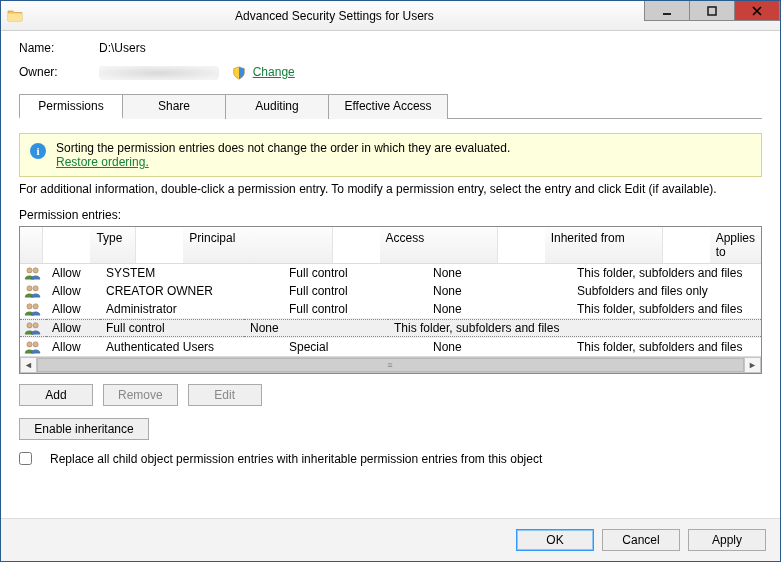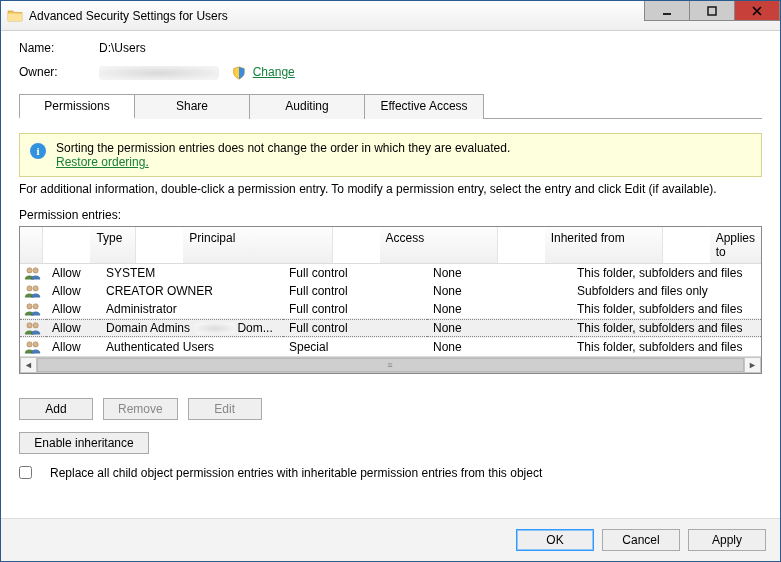--- a/index.html
+++ b/index.html
@@ -23,21 +23,21 @@
   .titlebar {
     height: 30px;
     background: linear-gradient(#fdfdfd, #efefef);
     border-bottom: 1px solid #d0d0d0;
     display: flex;
     align-items: center;
     padding-left: 6px;
     position: relative;
   }
   .titlebar .folder-icon { width:16px; height:16px; margin-right:6px; }
-  .titlebar .title { flex:1; font-size:12px; padding-right:140px; }
+  .titlebar .title { flex:1; text-align:center; font-size:12px; padding-right:140px; }
   .window-btns { position:absolute; top:0; right:0; display:flex; height:20px; }
   .wbtn {
     width:46px; height:20px;
     border:1px solid #888;
     border-top:none;
     background:#ccc;
     display:flex; align-items:center; justify-content:center;
     font-size:11px; font-family:"Segoe UI Symbol",sans-serif;
     margin-left:-1px;
     color:#222;
@@ -61,21 +61,21 @@
     margin-right:3px;
   }
   a.link { color:#15803d; text-decoration:underline; cursor:pointer; }
 
   
   .tabs { display:flex; margin-top:4px; }
   .tab {
     border:1px solid #a5a5a5;
     border-bottom:none;
     padding:4px 0;
-    width:116px;
+    width:104px;
     text-align:center;
     background:#f5f5f5;
     font-size:12px;
     position:relative;
     margin-right:-1px;
     cursor:default;
   }
   .tab.active {
     background:#fff;
     border-bottom:2px solid #fff;
@@ -178,21 +178,21 @@
     position:relative;
   }
   .sb-thumb {
     position:absolute; left:0; top:0; bottom:0; right:0;
     background:#cfcfcf;
     border:1px solid #b8b8b8;
   }
   .grip { display:flex; align-items:center; justify-content:center; height:100%; color:#888; letter-spacing:1px; font-size:9px;}
 
   
-  .btn-row { margin-top:24px; display:flex; gap:10px; }
+  .btn-row { margin-top:10px; display:flex; gap:10px; }
   .btn-row2 { margin-top:12px; }
   .wbutton {
     min-width:74px;
     padding:3px 14px;
     background:#efefef;
     border:1px solid #aaa;
     font-size:12px;
     font-family:inherit;
     cursor:default;
   }
@@ -344,21 +344,20 @@
           <div class="pt-row selected">
             <div class="usricon col-icon">
               <svg class="usr-svg" viewBox="0 0 20 16">
                 <circle cx="6" cy="5" r="3" fill="#d9b38c" stroke="#8a6d3b" stroke-width="0.5"></circle>
                 <path d="M1 15 C1 10 11 10 11 15 Z" fill="#5a8f3d" stroke="#3c6428" stroke-width="0.5"></path>
                 <circle cx="13" cy="5" r="3" fill="#d9b38c" stroke="#8a6d3b" stroke-width="0.5"></circle>
                 <path d="M8 15 C8 10 18 10 18 15 Z" fill="#4a7dbd" stroke="#2d548a" stroke-width="0.5"></path>
               </svg>
             </div>
             <div class="col-type">Allow</div>
-            <div class="col-principal"><span>Domain Admins</span> <span class="dom-blur"></span><span>Dom...</span></div>
             <div class="col-access">Full control</div>
             <div class="col-inherited">None</div>
             <div class="col-applies">This folder, subfolders and files</div>
           </div>
           <div class="pt-row">
             <div class="usricon col-icon">
               <svg class="usr-svg" viewBox="0 0 20 16">
                 <circle cx="6" cy="5" r="3" fill="#d9b38c" stroke="#8a6d3b" stroke-width="0.5"></circle>
                 <path d="M1 15 C1 10 11 10 11 15 Z" fill="#5a8f3d" stroke="#3c6428" stroke-width="0.5"></path>
                 <circle cx="13" cy="5" r="3" fill="#d9b38c" stroke="#8a6d3b" stroke-width="0.5"></circle>

